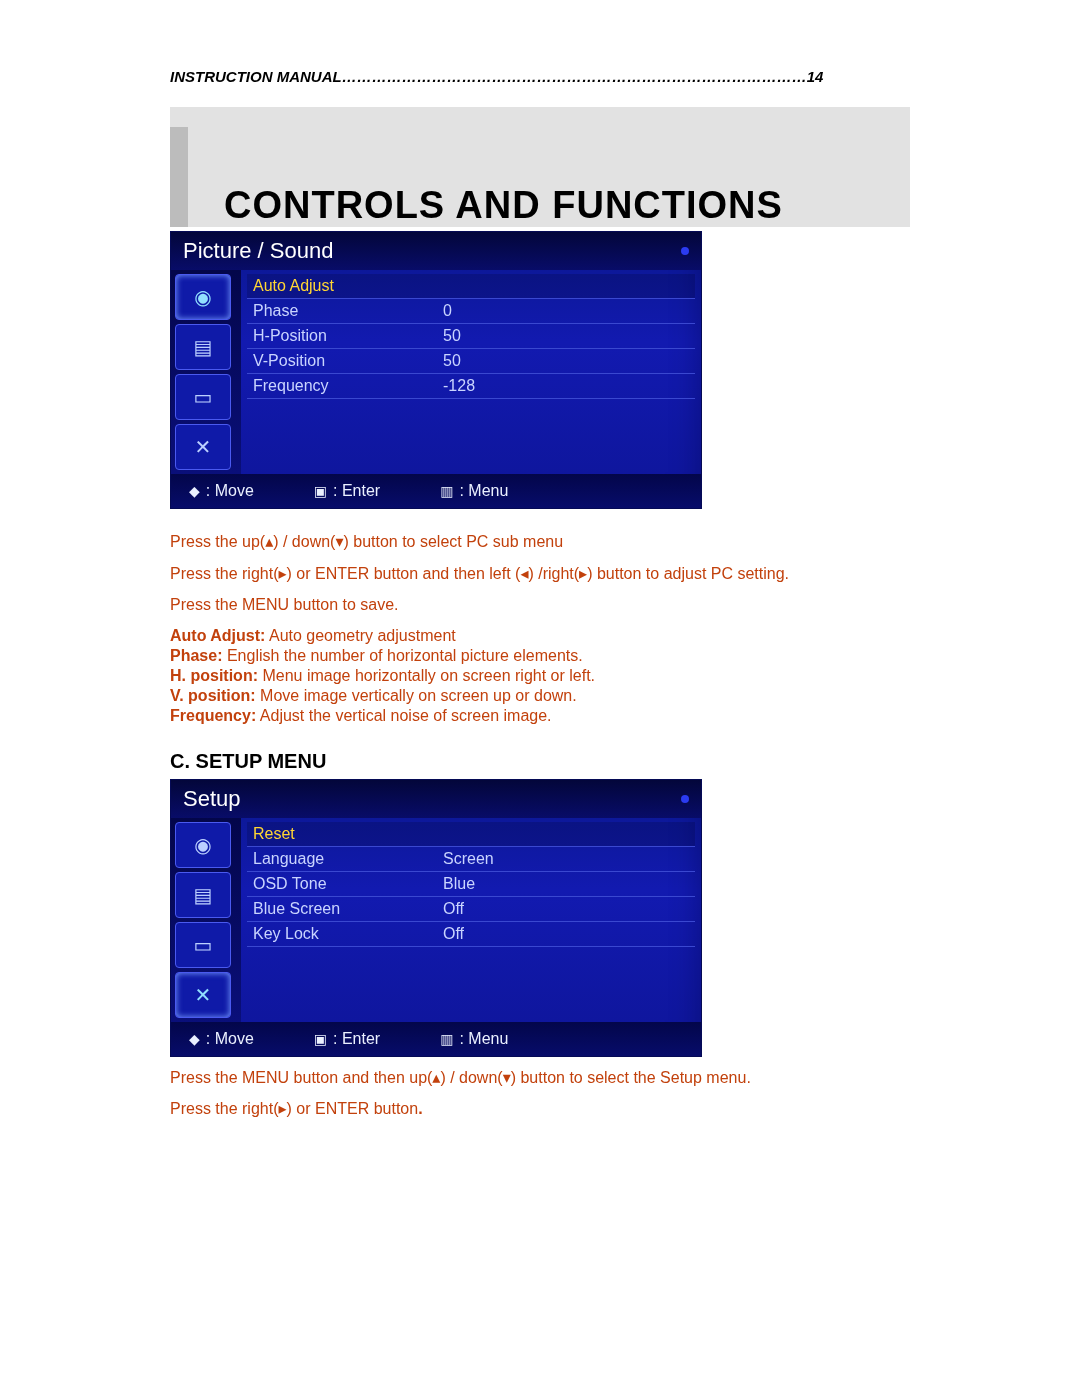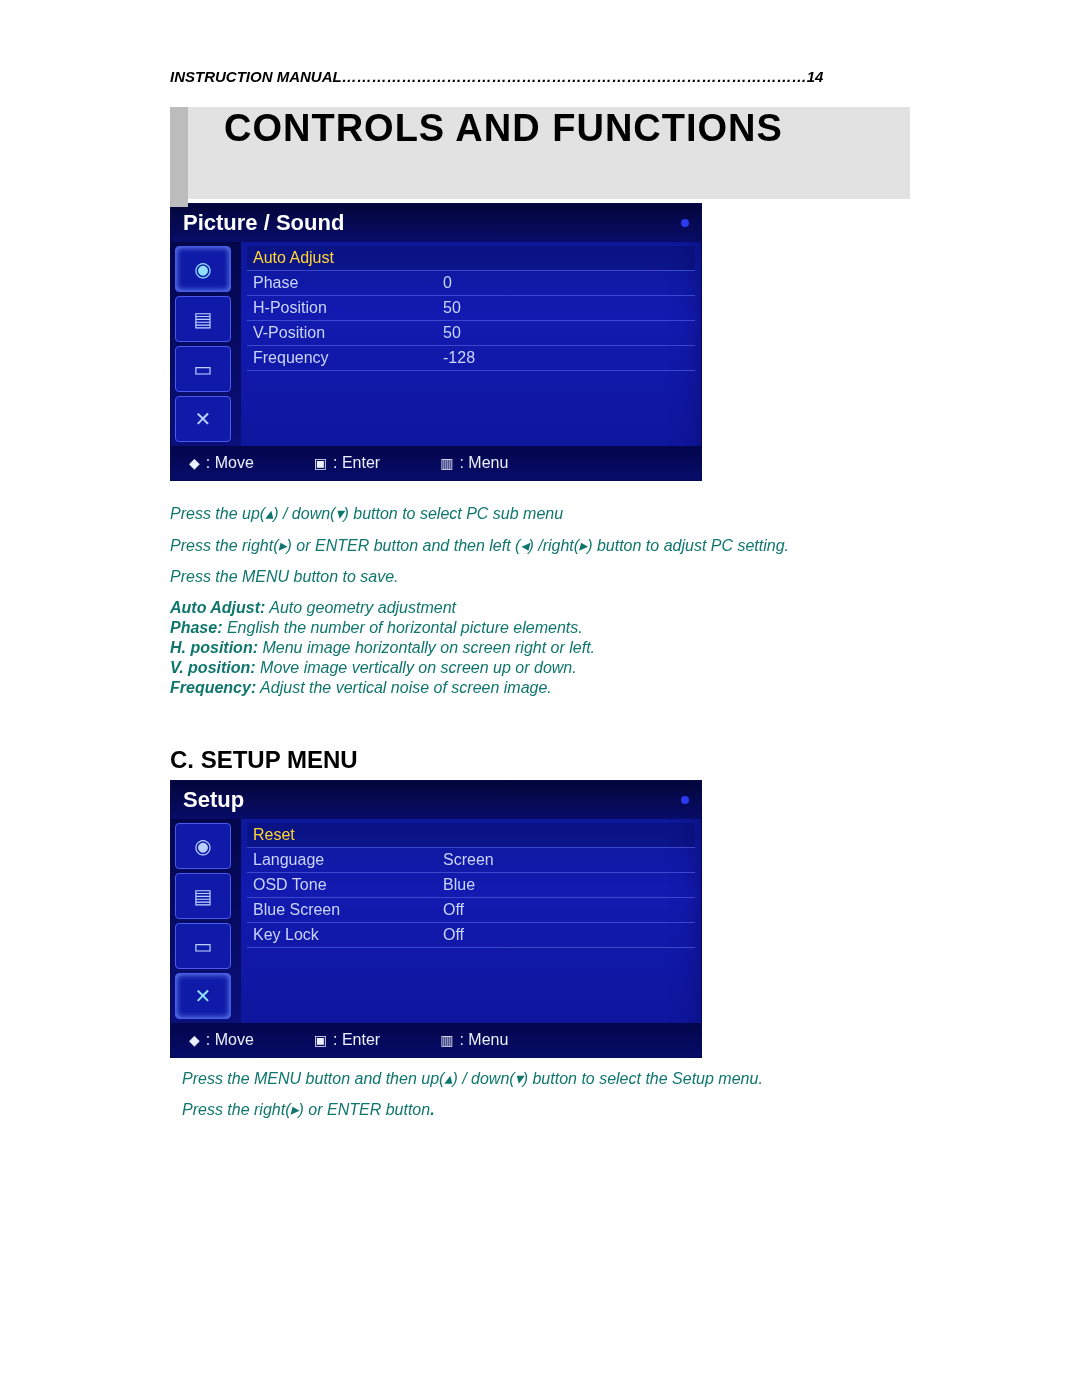--- a/index.html
+++ b/index.html
@@ -16,23 +16,23 @@
   }
   .header-line {
     font-style: italic;
     font-weight: bold;
     font-size: 15px;
     margin-bottom: 22px;
     white-space: nowrap;
   }
   .title-banner {
     background: #e2e2e2;
-    height: 92px;
-    display: flex;
-    align-items: flex-start;
+    height: 120px;
+    display: flex;
+    align-items: flex-end;
     position: relative;
     margin-bottom: 4px;
   }
   .title-banner .stripe {
     width: 18px;
     height: 100px;
     background: #bcbcbc;
     margin-right: 36px;
     flex-shrink: 0;
   }
@@ -46,21 +46,21 @@
     width: 530px;
     background: linear-gradient(#0a178e 0%, #121ab0 40%, #0e1599 100%);
     color: #c9d4ff;
     font-family: Arial, sans-serif;
     border: 1px solid #050a55;
     box-shadow: inset 0 0 30px rgba(0,0,60,0.4);
   }
   .osd-title {
     background: linear-gradient(#03063a, #080c68);
     color: #fff;
-    font-weight: bold;
+    font-weight: normal;
     font-size: 22px;
     padding: 6px 12px;
     display: flex;
     align-items: center;
     justify-content: space-between;
   }
   .osd-title .dot {
     width: 8px; height: 8px;
     background: #2b3bf0;
     border-radius: 50%;
@@ -118,32 +118,31 @@
     gap: 60px;
     align-items: center;
   }
   .osd-footer span.sym {
     margin-right: 6px;
     font-size: 14px;
   }
   .instr-block {
     margin-top: 22px;
     font-size: 16px;
-    color: #0f766e;
+    color: #c2410c;
     line-height: 1.35;
-    font-style: italic;
   }
   .instr-block p { margin: 10px 0; }
   .defs { margin-top: 2px; font-size: 16px; line-height: 1.25; }
   .defs div { margin: 0; }
   .defs b { font-weight: bold; }
   .section-h {
     font-weight: bold;
-    font-size: 24px;
-    margin-top: 48px;
+    font-size: 20px;
+    margin-top: 24px;
     margin-bottom: 6px;
   }
 </style>
 </head>
 <body>
 
 <div class="page">
 
   <div class="header-line">
     <span>INSTRUCTION MANUAL</span><span>…………………………………………………………………………………</span><span>14</span>
@@ -246,18 +245,18 @@
           </div>
         </div>
     </div>
     <div class="osd-footer">
       <span><span class="sym">◆</span><span>: Move</span></span>
       <span><span class="sym">▣</span><span>: Enter</span></span>
       <span><span class="sym">▥</span><span>: Menu</span></span>
     </div>
   </div>
 
-  <div class="instr-block" style="margin-top:6px;margin-left:12px;">
+  <div class="instr-block" style="margin-top:6px;">
     <p>Press the MENU button and then up(▴) / down(▾) button to select the Setup menu.</p>
     <p><span>Press the right(▸) or ENTER button</span><b>.</b></p>
   </div>
 
 </div>
 
 </body></html>

